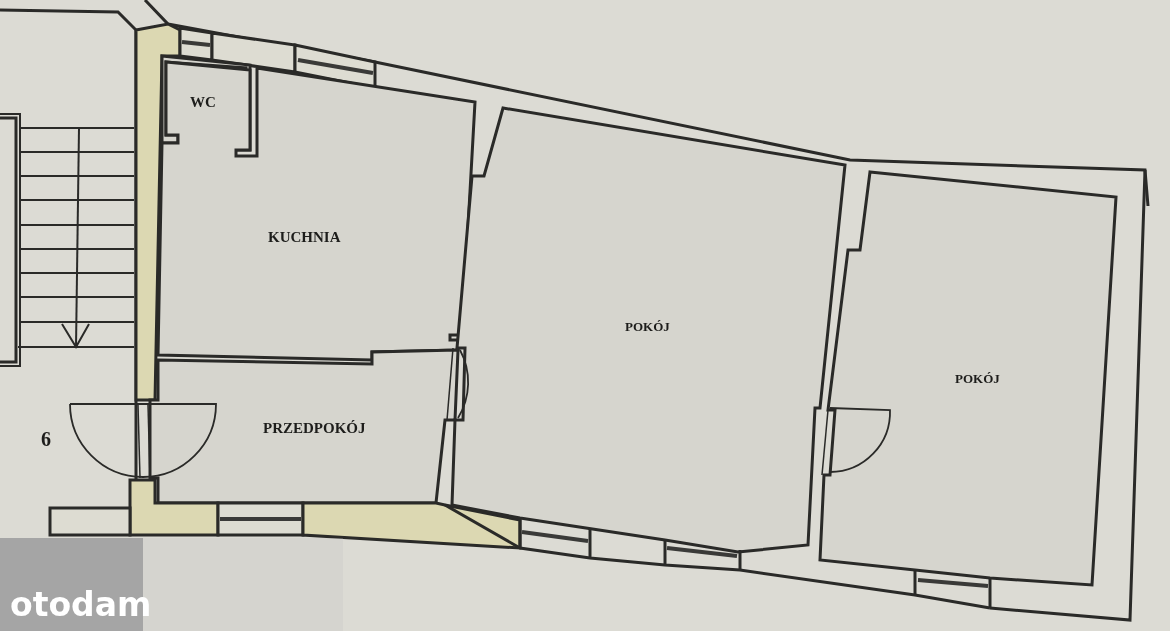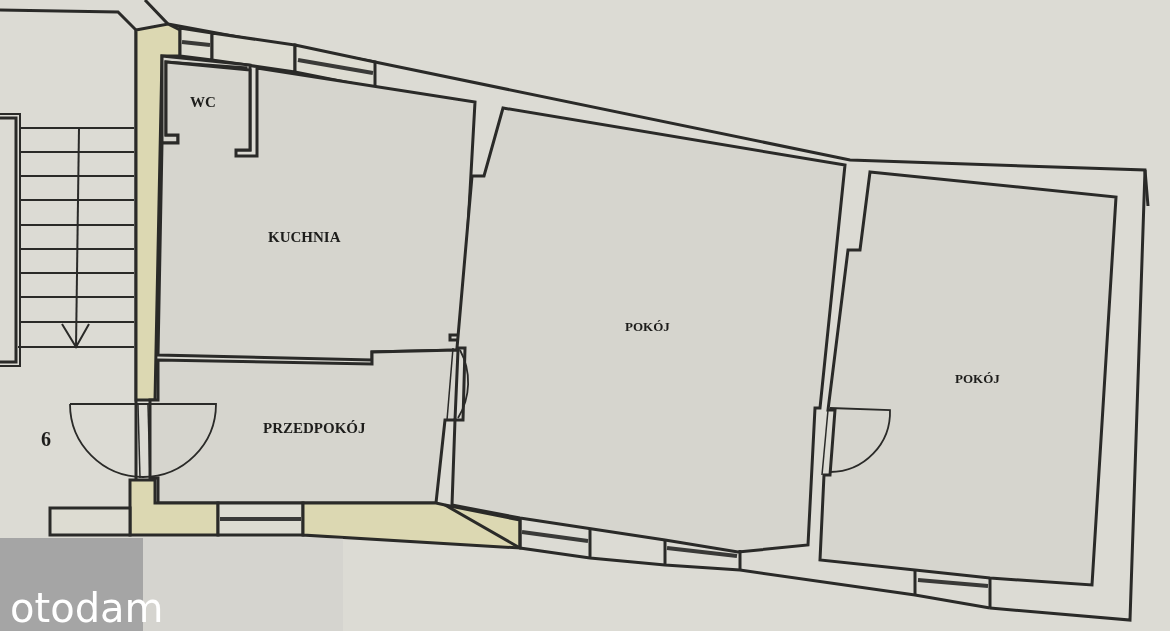--- a/index.html
+++ b/index.html
@@ -27,22 +27,22 @@
   .watermark-band {
     position: absolute; left: 0; top: 538px; width: 143px; height: 93px;
     background: rgba(120,120,125,0.55);
   }
   .watermark-band2 {
     position: absolute; left: 143px; top: 538px; width: 200px; height: 93px;
     background: rgba(190,190,190,0.25);
   }
   .watermark {
     position: absolute; left: 10px; top: 585px;
-    font-family: "DejaVu Sans", sans-serif; font-weight: normal;
-    font-size: 40px; letter-spacing: 0px; color: #ffffff;
+    font-family: "DejaVu Sans", sans-serif; font-weight: bold;
+    font-size: 33px; letter-spacing: 0px; color: #ffffff;
   }
 </style>
 </head>
 <body>
 
 <svg id="plan" viewBox="0 0 1170 631" xmlns="http://www.w3.org/2000/svg">
   <rect class="paper" x="0" y="0" width="1170" height="631"></rect>
 
   <path class="wall-outline" d="M0,10 L118,12 L136,30 L136,520"></path>
 

